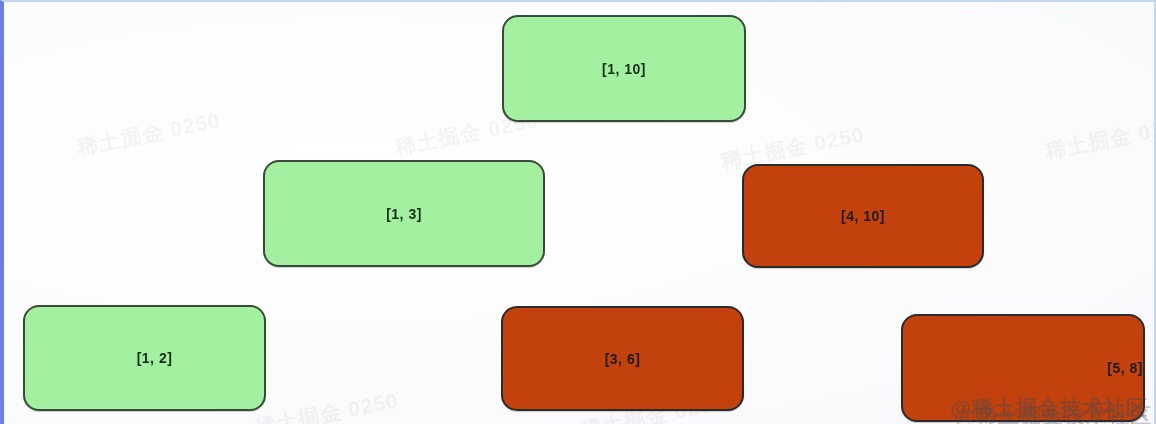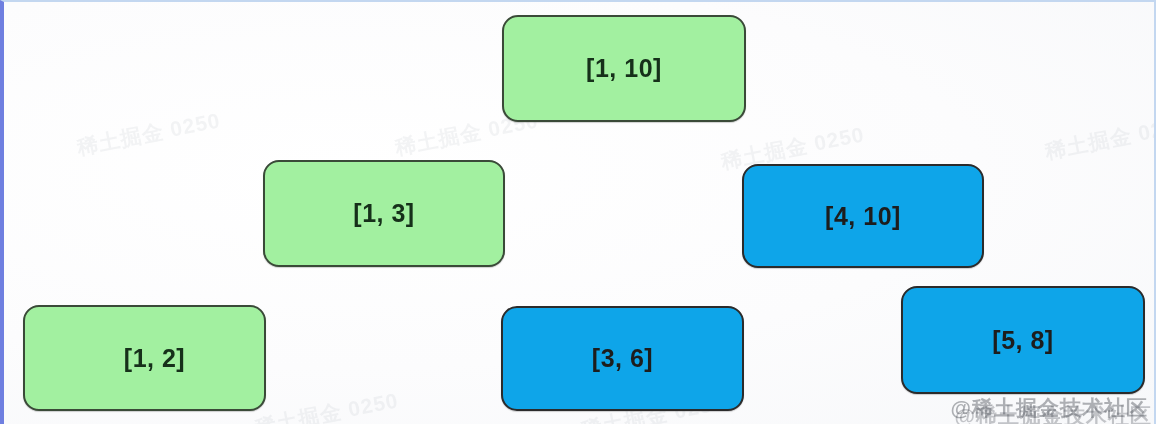--- a/index.html
+++ b/index.html
@@ -28,29 +28,29 @@
     pointer-events: none;
   }
   .node {
     position: absolute;
     box-sizing: border-box;
     border: 2px solid #2b2b2b;
     border-radius: 16px;
     display: flex;
     align-items: center;
     justify-content: center;
-    background: #0ea5e9;
+    background: #c2410c;
     box-shadow: 0 1px 1px rgba(0,0,0,0.18);
   }
   .node.filled {
     background: #a2f0a0;
     border-color: #3a4a38;
   }
   .node-label {
-    font-size: 25px;
+    font-size: 14px;
     font-weight: bold;
     color: #1d1d1d;
     letter-spacing: 0.5px;
     user-select: none;
   }
   .node.filled .node-label {
     color: #16301a;
   }
   
   .wm-bg {
@@ -103,33 +103,33 @@
       <div class="wm-bg" style="left: 716px; top: 132px;">稀土掘金 0250</div>
       <div class="wm-bg" style="left: 1040px; top: 122px;">稀土掘金 0250</div>
       <div class="wm-bg" style="left: 250px; top: 398px;">稀土掘金 0250</div>
       <div class="wm-bg" style="left: 576px; top: 400px;">稀土掘金 0250</div>
     </div>
 
   <div id="node-layer">
       <div class="node filled" style="left: 498px; top: 13px; width: 244px; height: 107px;">
         <span class="node-label">[1, 10]</span>
       </div>
-      <div class="node filled" style="left: 259px; top: 158px; width: 242px; height: 107px;">
+      <div class="node filled" style="left: 259px; top: 158px; width: 282px; height: 107px;">
         <span class="node-label">[1, 3]</span>
       </div>
       <div class="node" style="left: 738px; top: 162px; width: 242px; height: 104px;">
         <span class="node-label">[4, 10]</span>
       </div>
       <div class="node filled" style="left: 19px; top: 303px; width: 243px; height: 106px; padding-left: 20px;">
         <span class="node-label">[1, 2]</span>
       </div>
       <div class="node" style="left: 497px; top: 304px; width: 243px; height: 105px;">
         <span class="node-label">[3, 6]</span>
       </div>
-      <div class="node" style="left: 897px; top: 284px; width: 244px; height: 108px;">
+      <div class="node" style="left: 897px; top: 312px; width: 244px; height: 108px; justify-content: flex-end;">
         <span class="node-label">[5, 8]</span>
       </div>
     </div>
 
   <div id="corner-watermark">@稀土掘金技术社区</div>
   <div id="corner-watermark-ghost">@稀土掘金技术社区</div>
 
 </div>
 
 </body></html>

